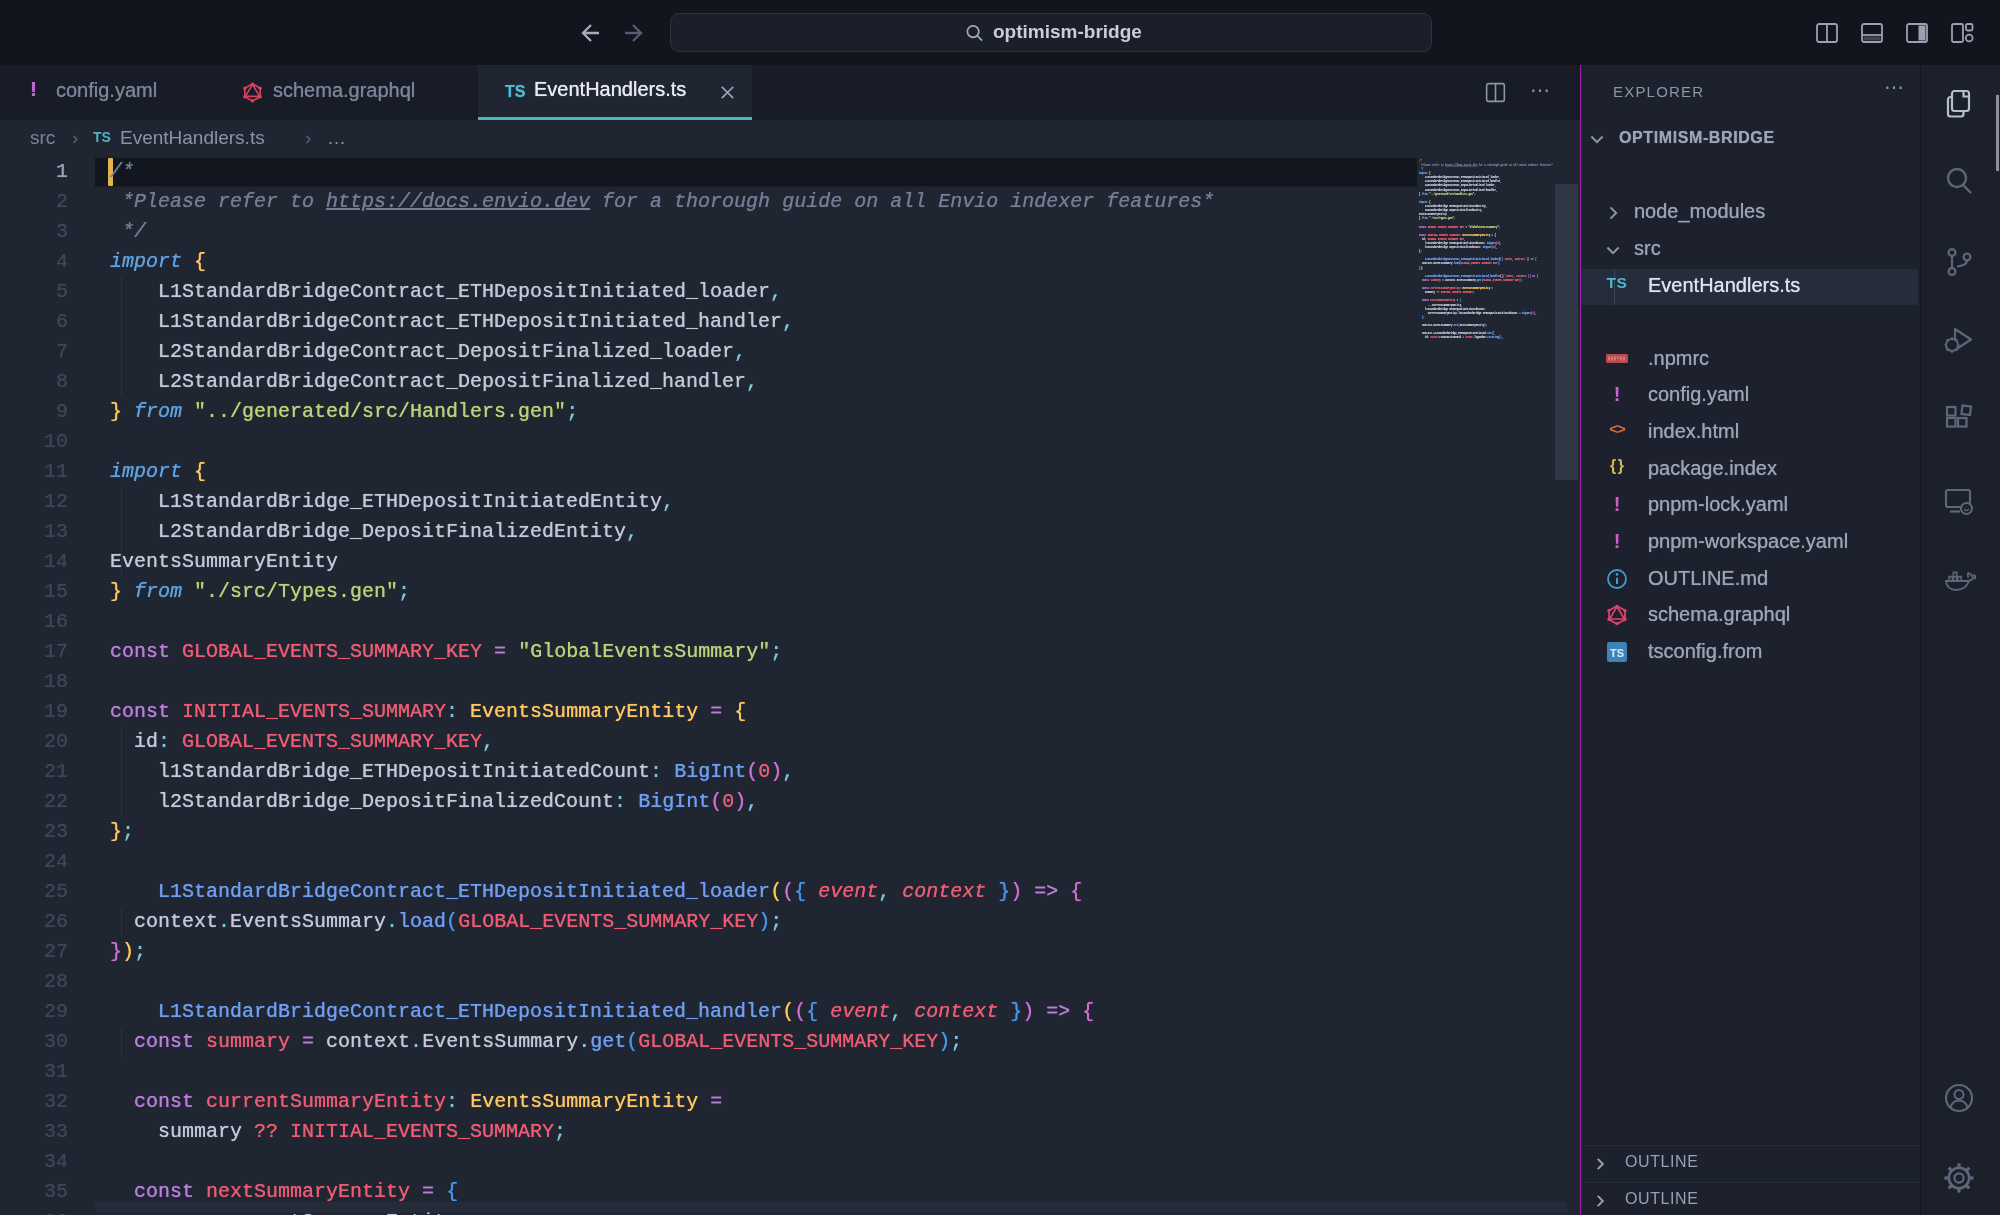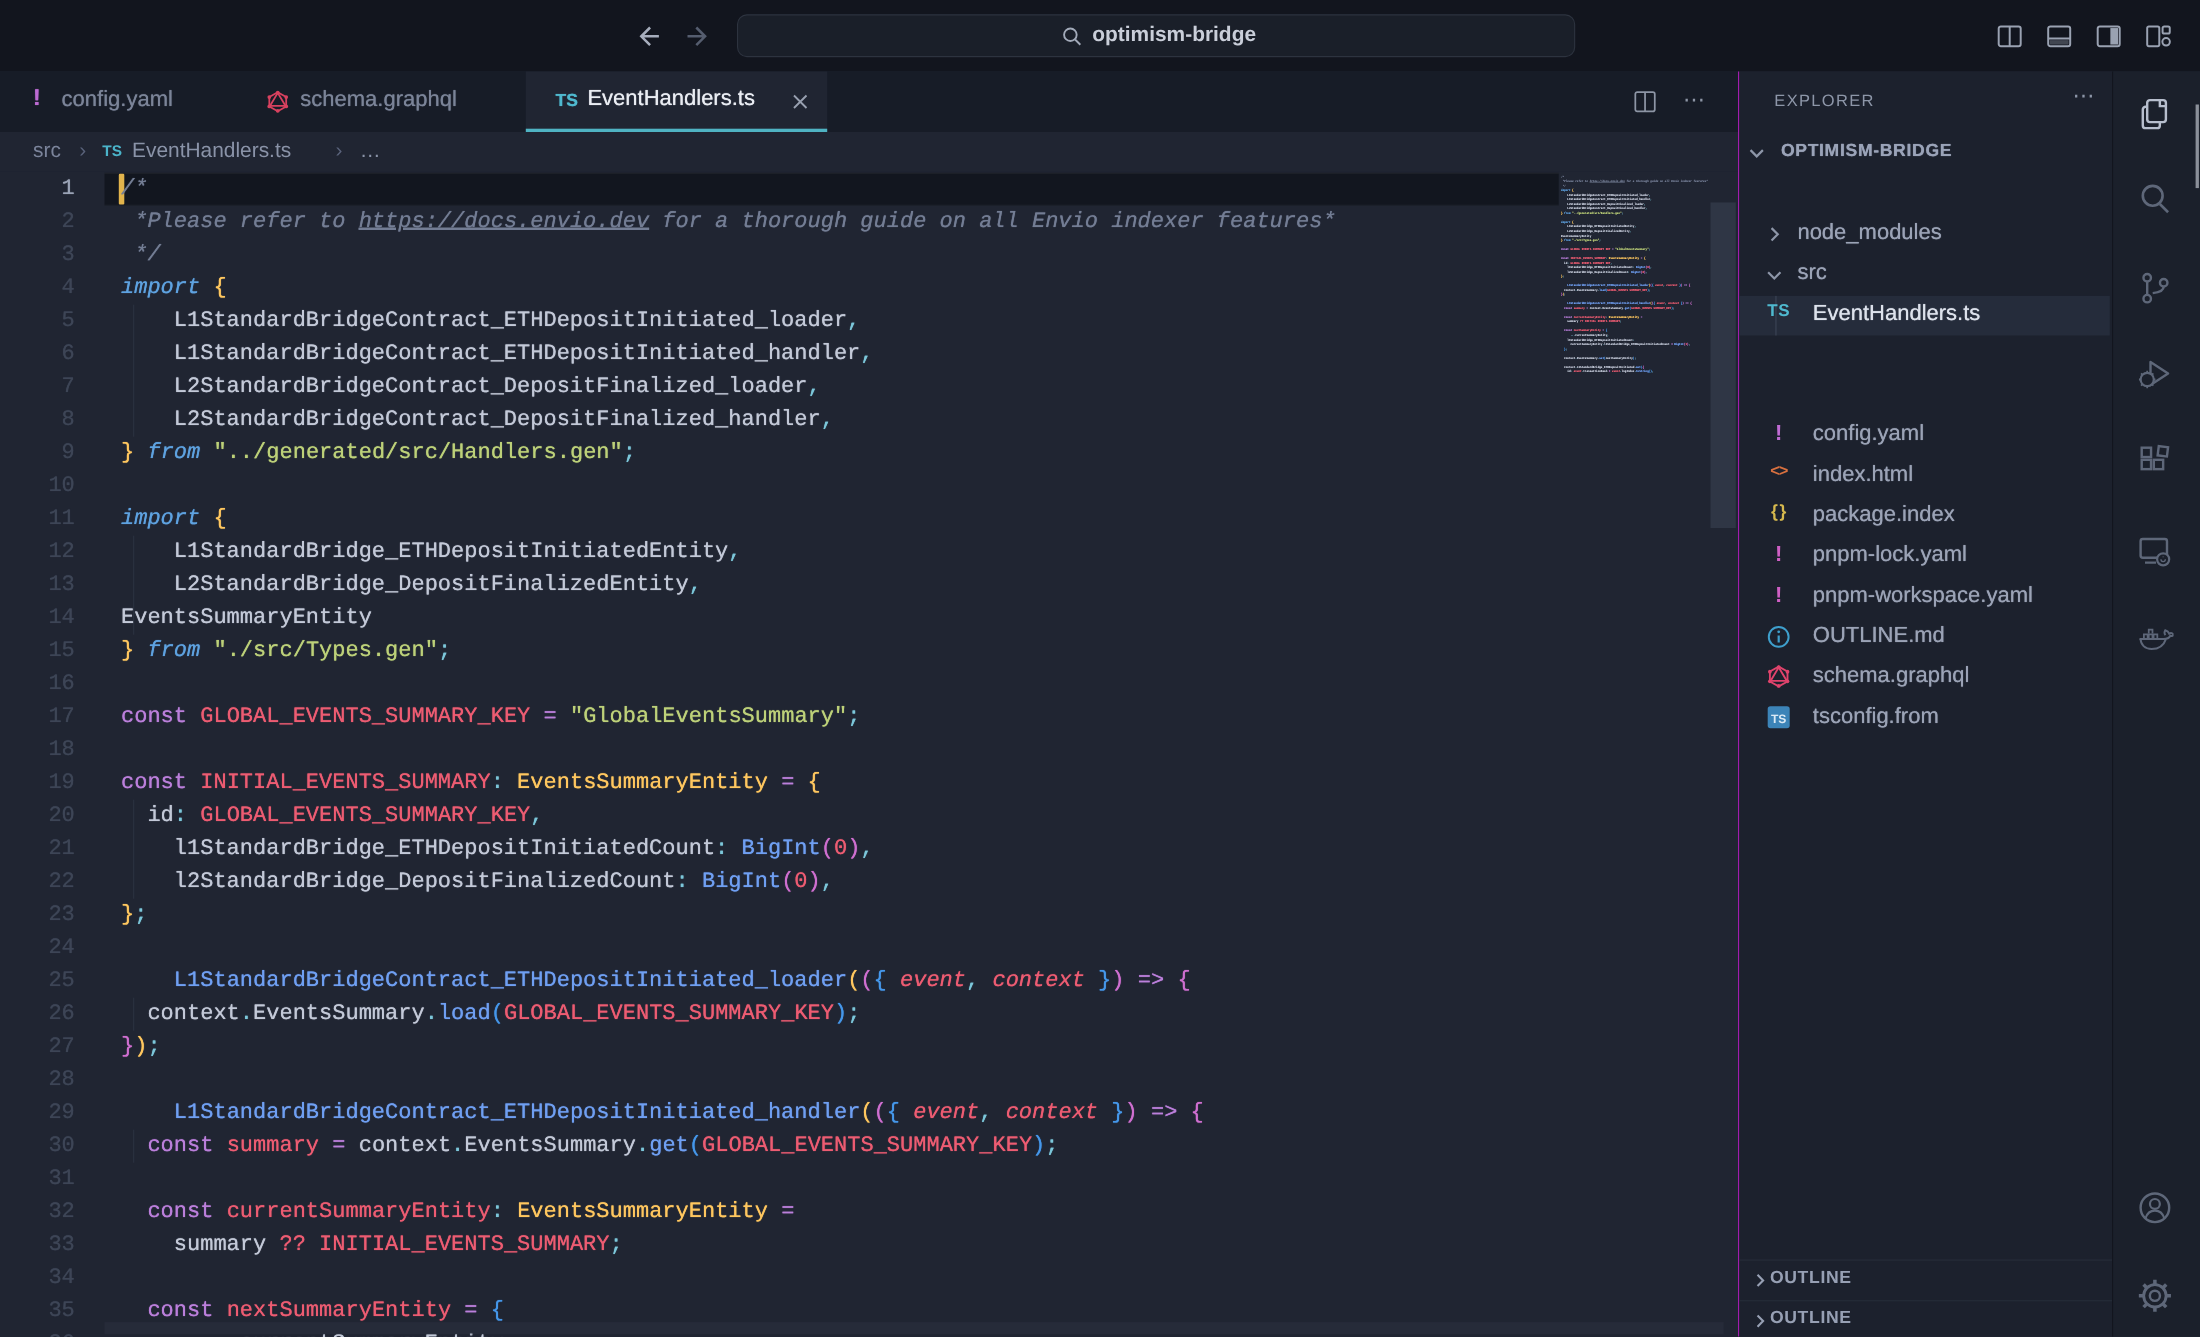--- a/index.html
+++ b/index.html
@@ -42,21 +42,21 @@
 .etxt.sel { color:#dde2ec; }
 .eic { position:absolute; left:23px; top:5px; width:26px; height:26px; text-align:center; }
 .icsvg { width:24px; height:24px; }
 .icx { font-size:20px; font-weight:bold; font-family:"Liberation Sans",sans-serif; }
 .icts { color:#4fb9cf; font-size:15.5px; font-weight:bold; letter-spacing:0.5px; }
 .chv { position:absolute; top:8px; width:20px; height:20px; }
 .tchev { width:20px; height:20px; }
 #selrow { position:absolute; left:0px; top:204px; width:337px; height:36px; background:#252c3b; }
 #treeguide { position:absolute; left:33px; top:204px; width:1px; height:36px; background:#3c4456; }
 .botrow { position:absolute; left:0; width:340px; height:36px; border-top:1px solid #262d3a; color:#97a0b4; }
-.botrow .bt { position:absolute; left:28px; top:7px; font-size:16px; font-weight:bold; letter-spacing:0.6px; }
+.botrow .bt { position:absolute; left:44px; top:7px; font-size:16px; font-weight:normal; letter-spacing:0.6px; }
 .botrow svg { position:absolute; left:10px; top:9px; width:18px; height:18px; }
 #activity { position:absolute; left:1920px; top:65px; width:80px; height:1150px; background:#1b202b; border-left:1px solid #12151e; }
 .aic { position:absolute; left:21px; width:34px; height:34px; }
 .aic svg { width:34px; height:34px; }
 #sbscroll { position:absolute; left:1996px; top:95px; width:3px; height:76px; background:#c7ccd6; opacity:0.65; }
 .guide { position:absolute; width:1px; background:#2b3240; }
 </style></head>
 <body>
 <div id="titlebar">
 <svg class="navic" style="left:575px" viewBox="0 0 30 30">
@@ -281,20 +281,27 @@
 <div class="erow" style="top:167px">
       <span class="chv" style="left:22px"><svg class="tchev" viewBox="0 0 16 16">
           <path d="M3.5 6 L8 10.5 L12.5 6" fill="none" stroke="#8d96a8" stroke-width="1.6"></path>
         </svg></span>
       <span class="etxt fold">src</span>
     </div>
 <div class="erow" style="top:204px">
       <span class="eic"><span class="icts">TS</span></span>
       <span class="etxt sel">EventHandlers.ts</span>
     </div>
+<div class="erow" style="top:277px">
+      <span class="eic"><svg class="icsvg" viewBox="0 0 24 24">
+          <rect x="1" y="7" width="22" height="9" rx="1.2" fill="#b94a4e"></rect>
+          <path d="M4 9.5v4 M7 9.5v4 M10 9.5v4 M13 9.5v2.6 M16 9.5v4 M19 9.5v4" stroke="#e8a0a4" stroke-width="1.1" fill="none"></path>
+        </svg></span>
+      <span class="etxt">.npmrc</span>
+    </div>
 <div class="erow" style="top:313px">
       <span class="eic"><span class="icx" style="color:#c06bd4">!</span></span>
       <span class="etxt">config.yaml</span>
     </div>
 <div class="erow" style="top:350px">
       <span class="eic"><span class="icx" style="color:#d8703f;font-size:15px;letter-spacing:-1px">&lt;&gt;</span></span>
       <span class="etxt">index.html</span>
     </div>
 <div class="erow" style="top:387px">
       <span class="eic"><span class="icx" style="color:#d6b94e;font-size:16px">{ }</span></span>

